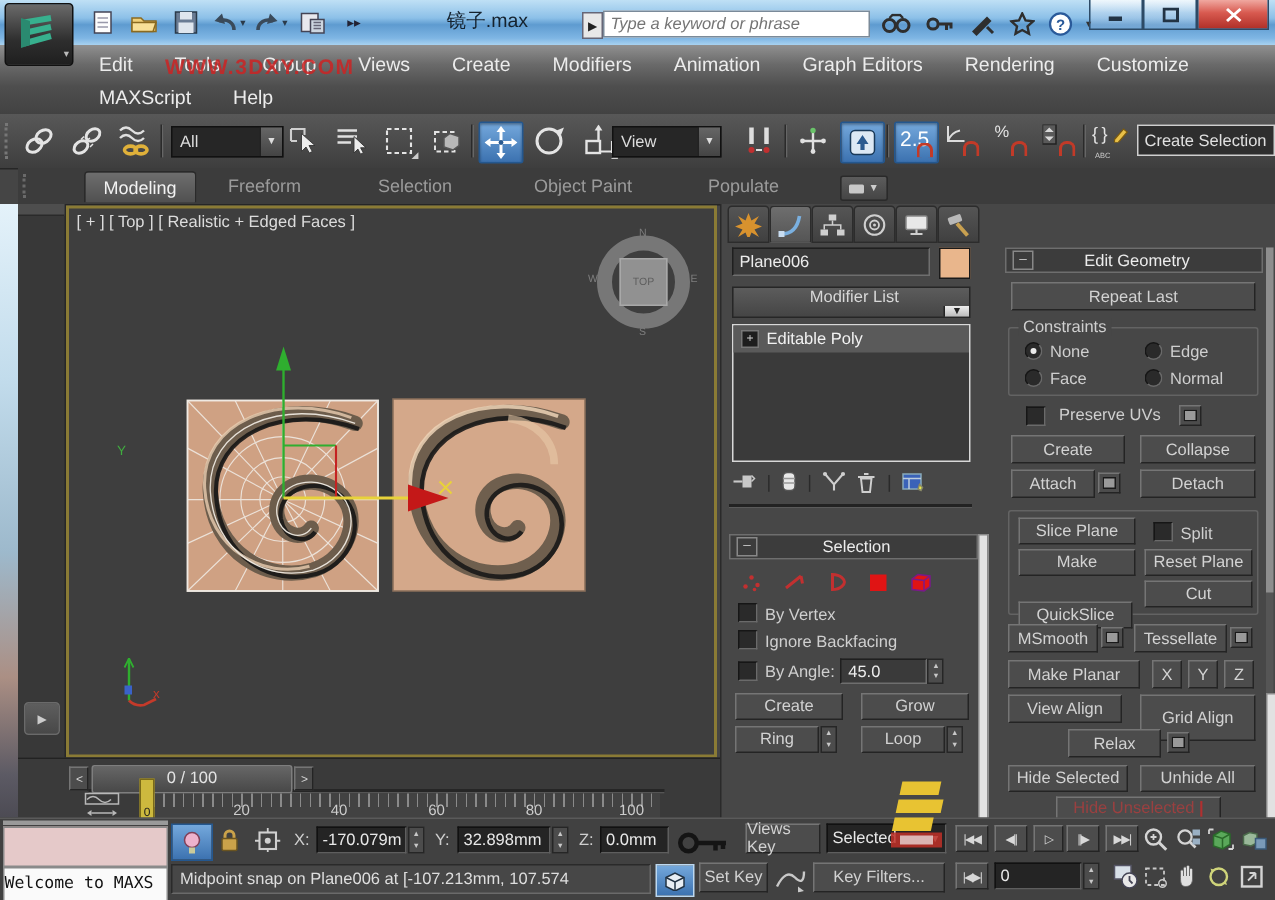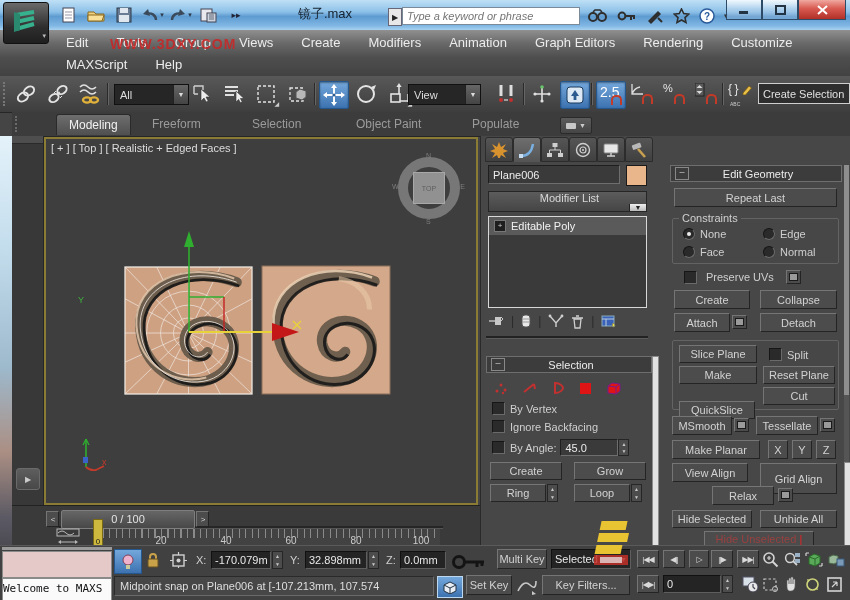--- a/index.html
+++ b/index.html
@@ -886,21 +886,21 @@
 
     <div class="abs" id="prompt"><span>Midpoint snap on Plane006 at [-107.213mm, 107.574</span></div>
     <div class="abs" id="gridbtn">
       <svg width="14" height="13">
           <path d="M1 4l6-3 6 3v6l-6 3-6-3z" fill="#e8eef4" stroke="#234"></path>
           <path d="M1 4l6 3 6-3M7 7v6" fill="none" stroke="#234"></path>
         </svg>
     </div>
 
     <div class="abs btn" style="left:497px;top:3px;width:50px;height:20px;">
-        <span>Multi Key</span>
+        <span>Views Key</span>
       </div>
     <div class="abs btn" style="left:466px;top:29px;width:46px;height:20px;">
         <span>Set Key</span>
       </div>
 
     <div class="abs sfld" style="left:551px;top:3px;width:80px;height:20px;">
       <span>Selected</span>
       <span style="margin-left:auto;font-size:7px;color:#ccc;">▼</span>
     </div>
     <svg class="abs" style="left:516px;top:31px;" width="22" height="18">

